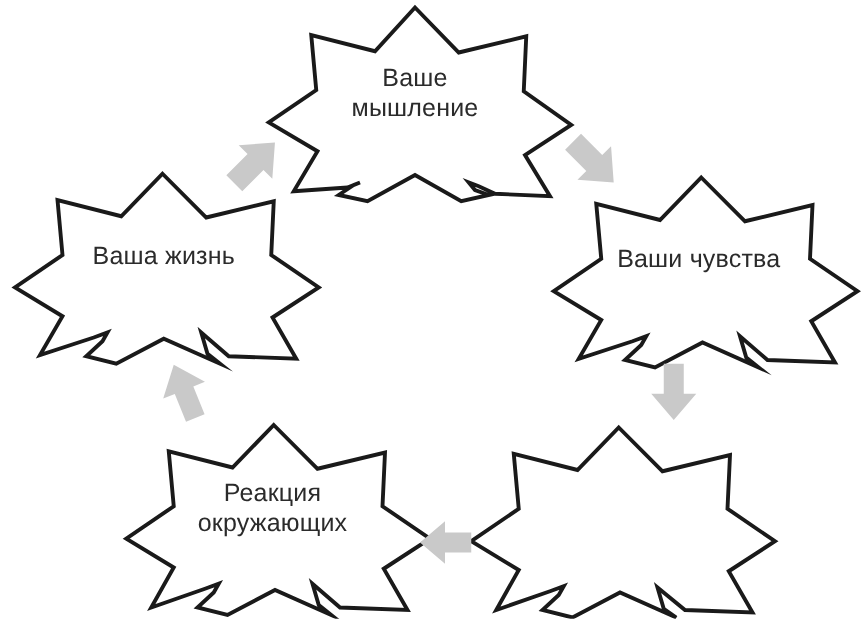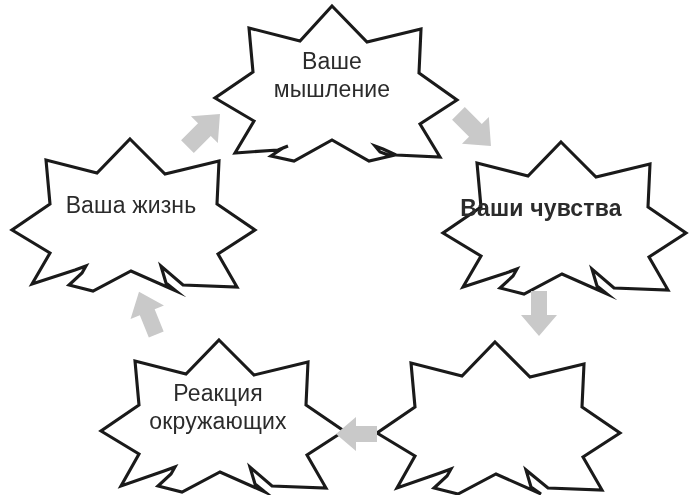--- a/index.html
+++ b/index.html
@@ -37,21 +37,21 @@
   }
   .arrow-shape {
     fill: #c9c9c9;
     stroke: none;
   }
   .node-label {
     position: absolute;
     text-align: center;
     color: #2b2b2b;
     font-family: "Liberation Sans", "DejaVu Sans", sans-serif;
-    font-size: 23px;
+    font-size: 20px;
     font-weight: 400;
     line-height: 1.22;
     letter-spacing: 0.15px;
     white-space: pre-line;
     transform: translate(-50%, -50%);
     pointer-events: none;
     user-select: none;
   }
 </style>
 </head>
@@ -109,21 +109,21 @@
 
     <g transform="translate(148,314) rotate(-22)">
       <polygon class="arrow-shape" points="0,-24 18,-2 8,-2 8,22 -8,22 -8,-2 -18,-2"></polygon>
     </g>
 
   </svg>
 
   <div class="node-label" style="left:332px; top:75px; width:190px;">Ваше
 мышление</div>
 
-  <div class="node-label" style="left:541px; top:208px; width:200px;font-weight:bold;">Ваши чувства</div>
+  <div class="node-label" style="left:559px; top:208px; width:200px;">Ваши чувства</div>
 
 
   <div class="node-label" style="left:218px; top:407px; width:200px;">Реакция
 окружающих</div>
 
   <div class="node-label" style="left:131px; top:205px; width:200px;">Ваша жизнь</div>
 
 </div>
 
 </body></html>

